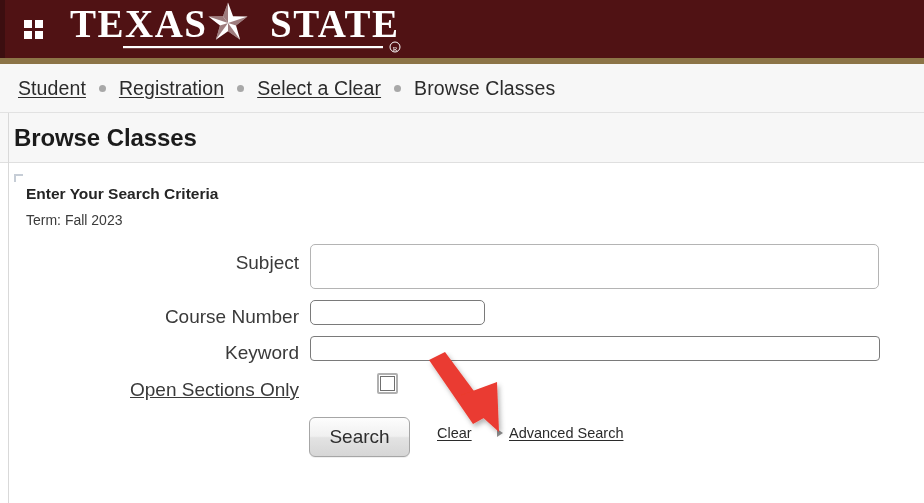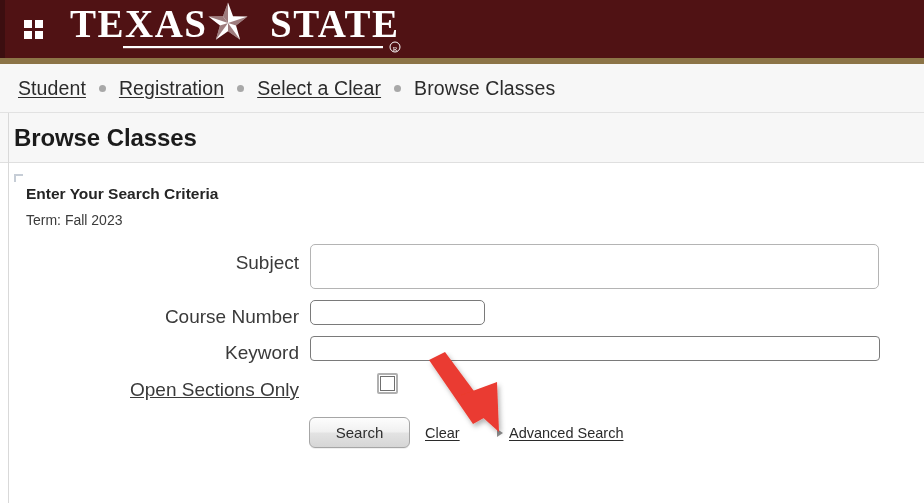--- a/index.html
+++ b/index.html
@@ -201,40 +201,40 @@
     content: "";
     position: absolute;
     left: 1px; top: 1px; right: 1px; bottom: 1px;
     border: 1px solid #6f6f6f;
   }
 
   
   .btn-search {
     position: absolute;
     left: 300px; top: 253px;
-    width: 101px; height: 31px;
+    width: 101px; height: 40px;
     border: 1px solid #a6a6a6;
     border-radius: 6px;
     background: linear-gradient(#fdfdfd 0%, #f0f0f0 48%, #e3e3e3 52%, #d6d6d6 100%);
     font-family: "Liberation Sans", sans-serif;
-    font-size: 15px;
+    font-size: 19px;
     color: #2e2e2e;
     cursor: pointer;
     box-shadow: 0 1px 0 rgba(0,0,0,.06);
   }
   .lnk {
     position: absolute;
     font-size: 14.5px;
     color: #2b2b2b;
     text-decoration: underline;
     text-underline-offset: 2px;
     cursor: pointer;
     white-space: nowrap;
   }
-  .lnk.clear { left: 416px; top: 261px; }
+  .lnk.clear { left: 428px; top: 261px; }
   .lnk.advanced { left: 500px; top: 261px; }
 
   .tri {
     position: absolute;
     left: 488px; top: 265px;
     width: 0; height: 0;
     border-left: 6px solid #8d8d8d;
     border-top: 4.5px solid transparent;
     border-bottom: 4.5px solid transparent;
     cursor: pointer;

